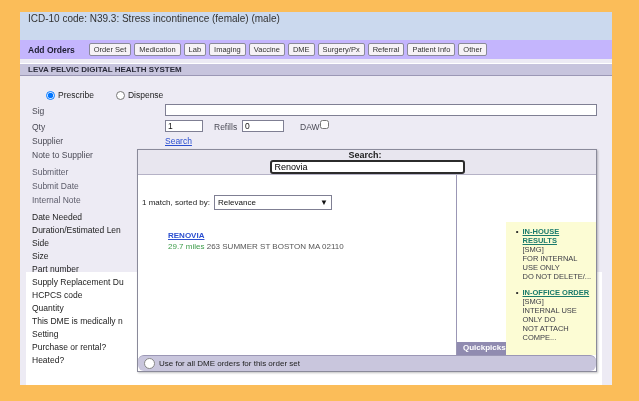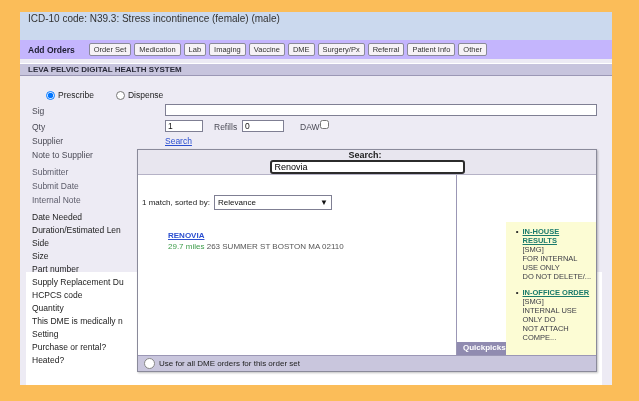--- a/index.html
+++ b/index.html
@@ -60,21 +60,21 @@
   .resultitem .rlink{font-size:8px;font-weight:bold;color:#2b4fd0;text-decoration:underline;cursor:pointer;}
   .resultitem .raddr{font-size:8px;color:#555;}
   .resultitem .rdist{color:#3d9c4a;}
   .quickpicks{flex:1;display:flex;background:#fff;align-items:flex-end;}
   .qp-head{background:#908bb0;height:13px;font-size:8px;font-weight:bold;color:#fff;padding:1px 0 0 6px;box-sizing:border-box;}
   .qp-body{background:#fcfcd4;padding:5px 4px 6px 8px;}
   .qp-item{display:flex;margin-bottom:7px;}
   .qp-bullet{font-size:8px;color:#222;margin:0 4px 0 2px;line-height:9px;}
   .qp-item .qlink{font-size:7.5px;font-weight:bold;color:#1a7a6c;text-decoration:underline;cursor:pointer;display:block;}
   .qp-item .qorg,.qp-item .qline{font-size:7.5px;color:#3c3c46;line-height:9px;display:block;}
-  .dlg-foot{background:#c9c6dd;height:15px;border-top:1px solid #9b97b5;display:flex;align-items:center;padding-left:6px;}
+  .dlg-foot{background:#c9c6dd;height:15px;border-top:1px solid #9b97b5;display:flex;align-items:center;padding-left:6px;border-radius:6px;}
   .dlg-foot .cb{width:9px;height:9px;border:1px solid #888;border-radius:50%;background:#fff;margin-right:4px;}
   .dlg-foot span{font-size:8px;color:#222;}
 </style>
 </head>
 <body>
 
 <div class="app">
 
   <div class="titlebar">
     <div class="t2">ICD-10 code: N39.3: Stress incontinence (female) (male)</div>

